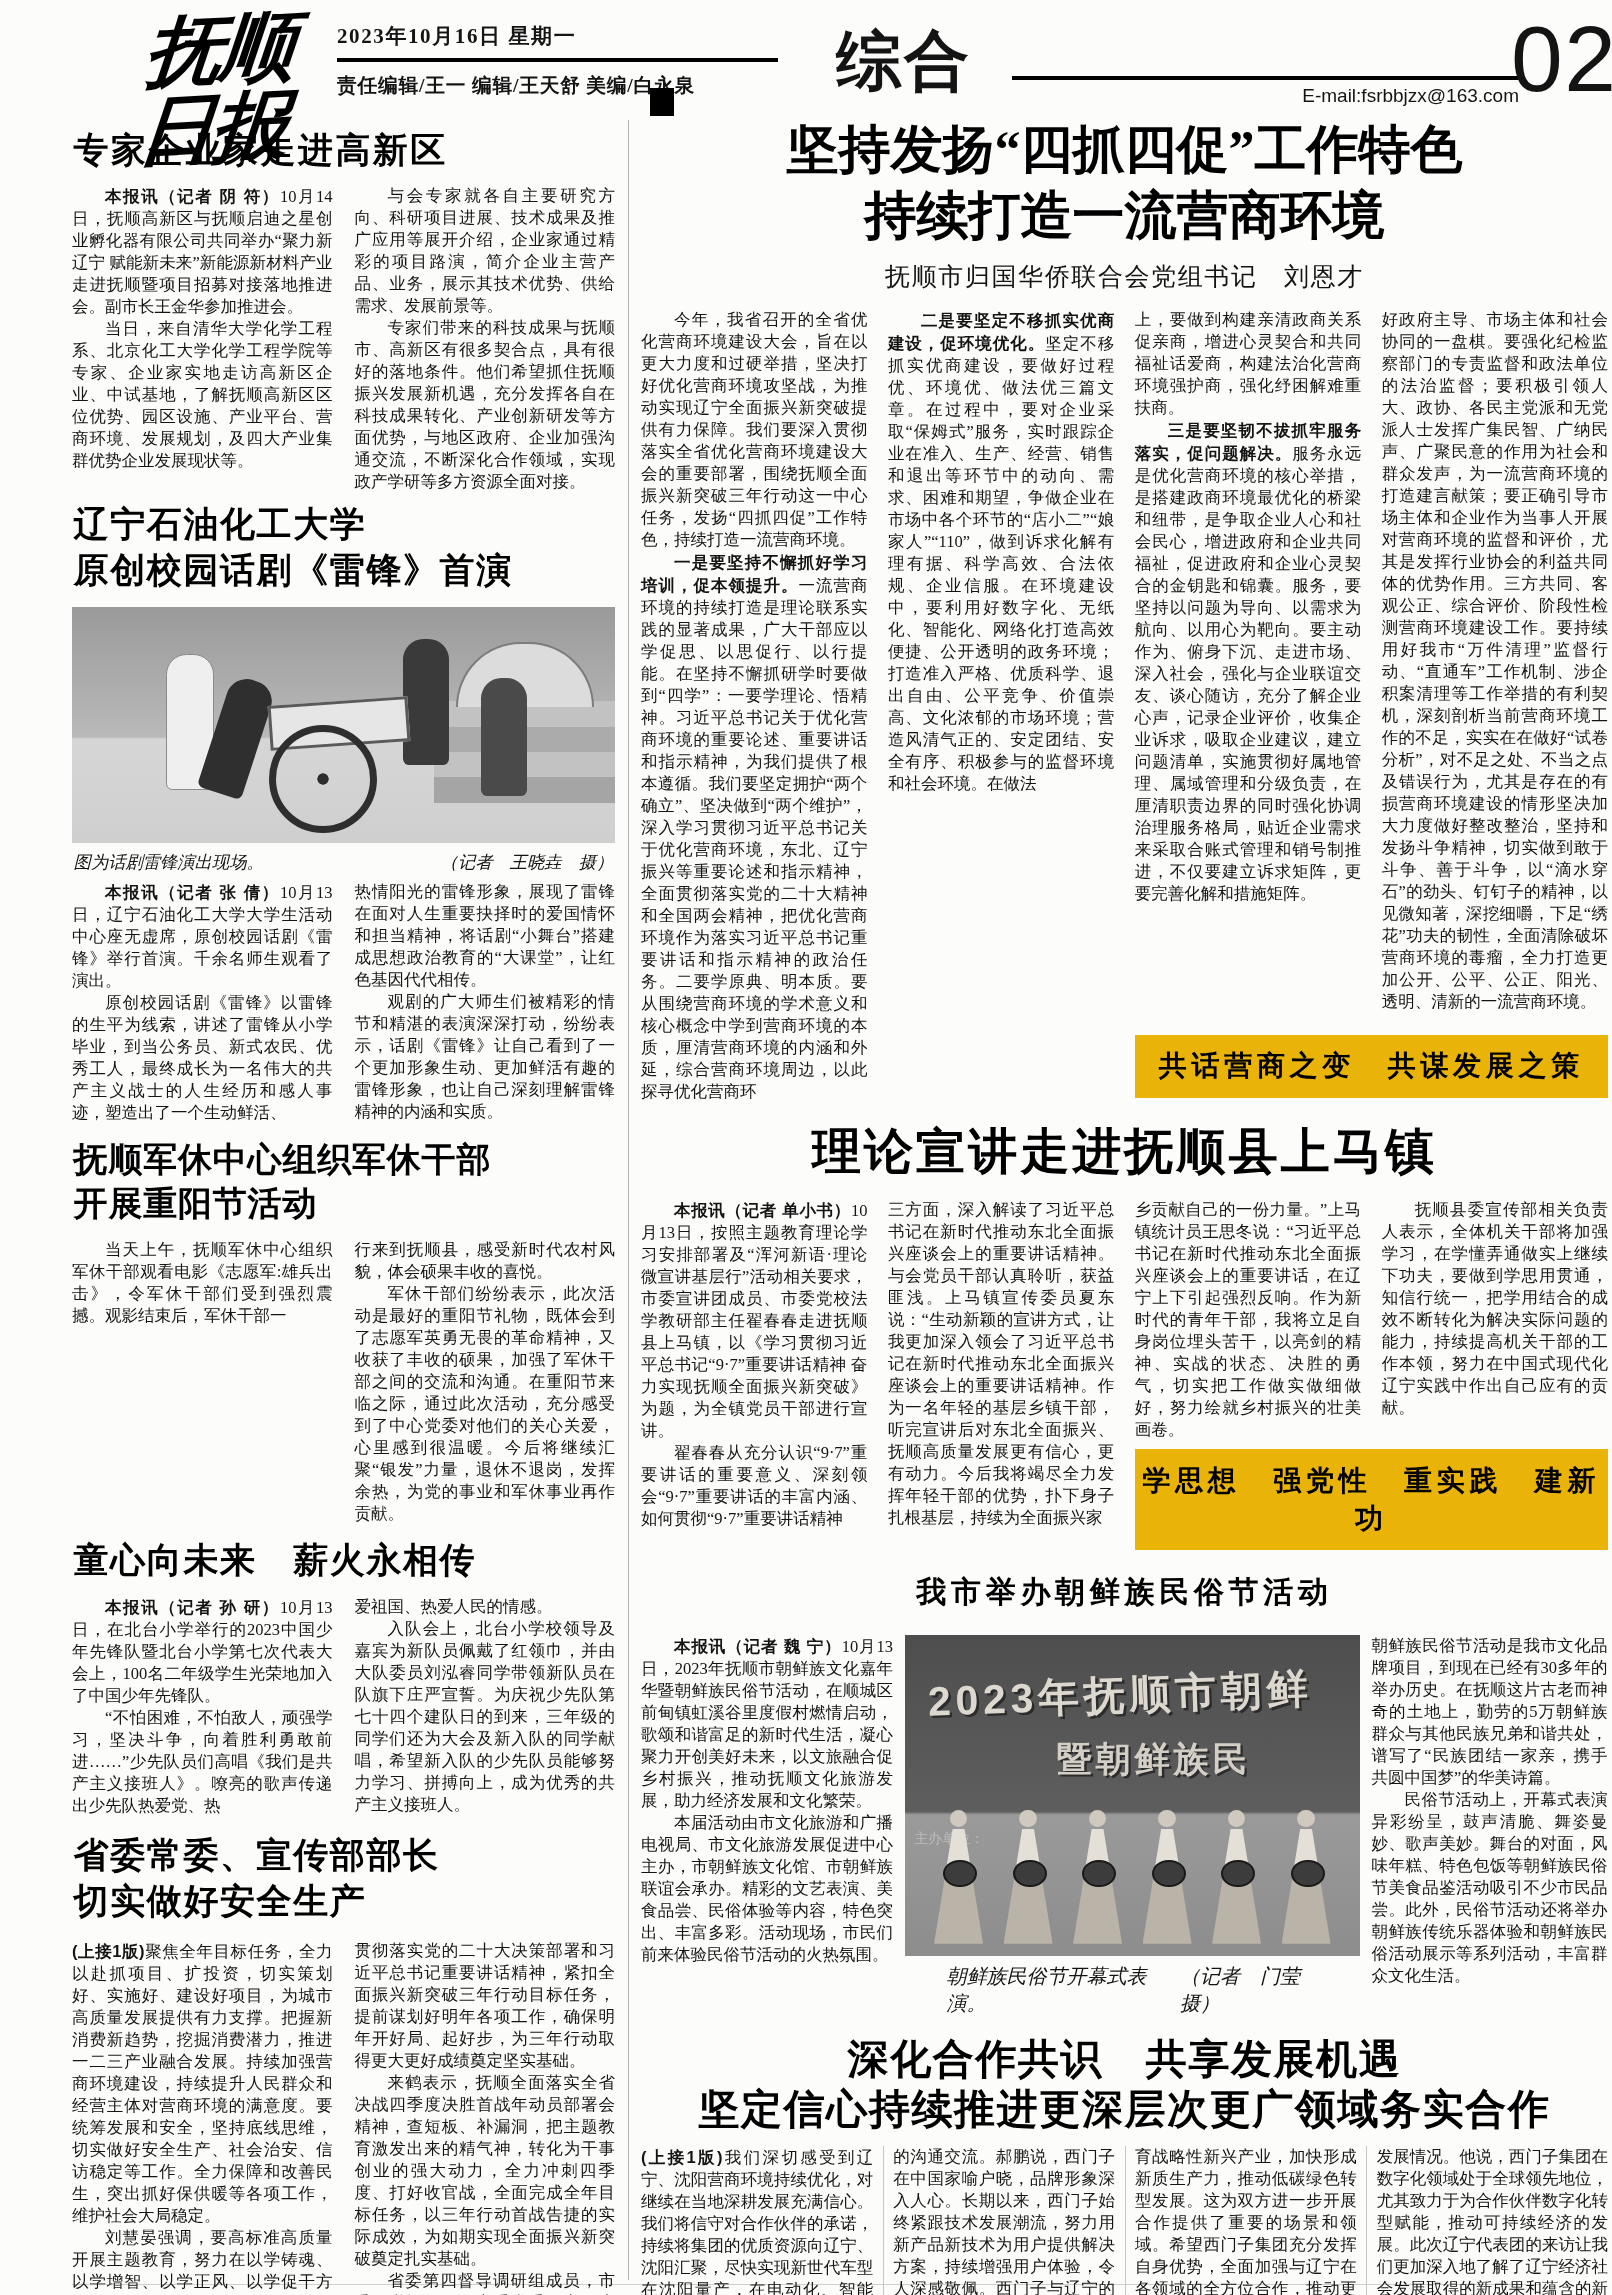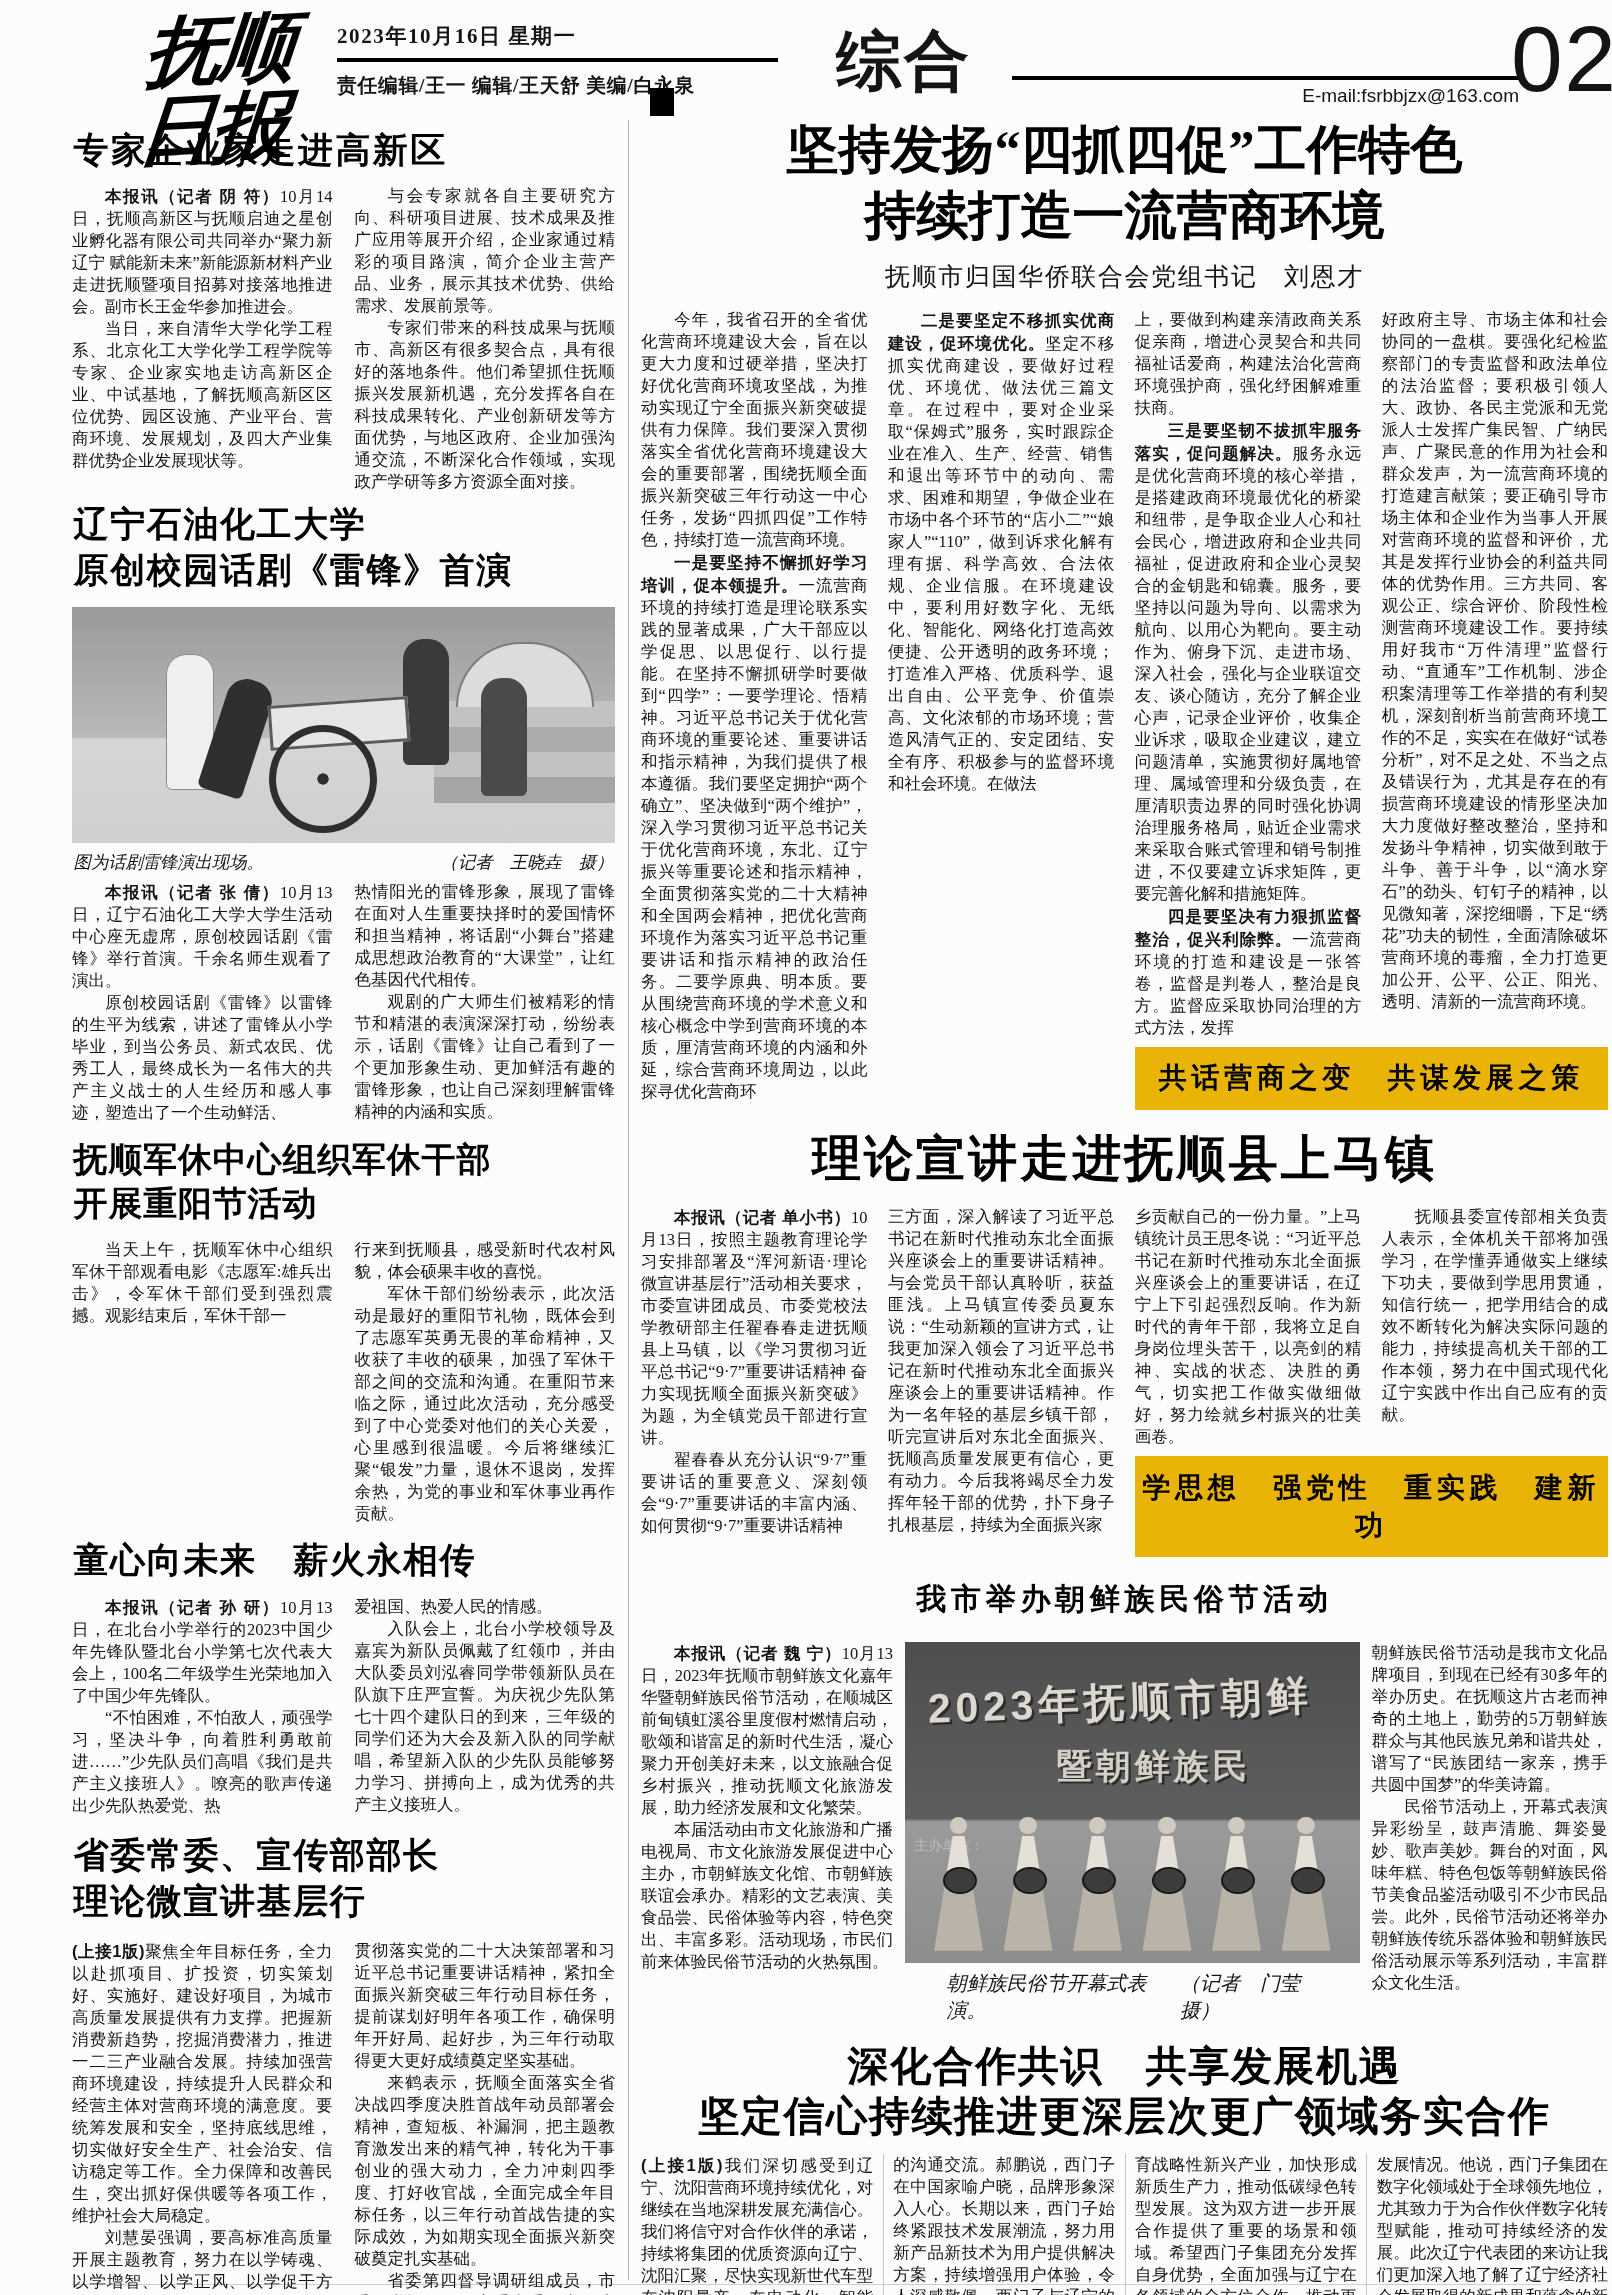--- a/index.html
+++ b/index.html
@@ -188,21 +188,21 @@
         <div class="col">
             <p class="para ni">爱祖国、热爱人民的情感。</p>
             <p class="para">入队会上，北台小学校领导及嘉宾为新队员佩戴了红领巾，并由大队委员刘泓睿同学带领新队员在队旗下庄严宣誓。为庆祝少先队第七十四个建队日的到来，三年级的同学们还为大会及新入队的同学献唱，希望新入队的少先队员能够努力学习、拼搏向上，成为优秀的共产主义接班人。</p>
           </div>
       </div>
     </section>
 
     <section class="article">
       <h2 class="hl-sans t-a5">
         <span>省委常委、宣传部部长</span><br>
-        <span>理论微宣讲基层行</span>
+        <span>切实做好安全生产</span>
       </h2>
       <div class="cols2">
         <div class="col">
             <p class="para ni"><b>(上接1版)</b>聚焦全年目标任务，全力以赴抓项目、扩投资，切实策划好、实施好、建设好项目，为城市高质量发展提供有力支撑。把握新消费新趋势，挖掘消费潜力，推进一二三产业融合发展。持续加强营商环境建设，持续提升人民群众和经营主体对营商环境的满意度。要统筹发展和安全，坚持底线思维，切实做好安全生产、社会治安、信访稳定等工作。全力保障和改善民生，突出抓好保供暖等各项工作，维护社会大局稳定。</p>
             <p class="para">刘慧晏强调，要高标准高质量开展主题教育，努力在以学铸魂、以学增智、以学正风、以学促干方面取得实实在在的成效，着力把主题教育成果体现在高质量发展、改善人民生活品质上，体现在顺利实现三年行动首战告捷上。要紧密结合</p>
           </div>
         <div class="col">
             <p class="para ni">贯彻落实党的二十大决策部署和习近平总书记重要讲话精神，紧扣全面振兴新突破三年行动目标任务，提前谋划好明年各项工作，确保明年开好局、起好步，为三年行动取得更大更好成绩奠定坚实基础。</p>
             <p class="para">来鹤表示，抚顺全面落实全省决战四季度决胜首战年动员部署会精神，查短板、补漏洞，把主题教育激发出来的精气神，转化为干事创业的强大动力，全力冲刺四季度、打好收官战，全面完成全年目标任务，以三年行动首战告捷的实际成效，为如期实现全面振兴新突破奠定扎实基础。</p>
             <p class="para">省委第四督导调研组成员，市委副书记纪政，市委常委、市政府相关副市长，各县区、市直相关部门负责人，企业代表等参加。</p>
@@ -224,21 +224,20 @@
         <div class="col gr12">
             <p class="para">今年，我省召开的全省优化营商环境建设大会，旨在以更大力度和过硬举措，坚决打好优化营商环境攻坚战，为推动实现辽宁全面振兴新突破提供有力保障。我们要深入贯彻落实全省优化营商环境建设大会的重要部署，围绕抚顺全面振兴新突破三年行动这一中心任务，发扬“四抓四促”工作特色，持续打造一流营商环境。</p>
             <p class="para"><b>一是要坚持不懈抓好学习培训，促本领提升。</b>一流营商环境的持续打造是理论联系实践的显著成果，广大干部应以学促思、以思促行、以行提能。在坚持不懈抓研学时要做到“四学”：一要学理论、悟精神。习近平总书记关于优化营商环境的重要论述、重要讲话和指示精神，为我们提供了根本遵循。我们要坚定拥护“两个确立”、坚决做到“两个维护”，深入学习贯彻习近平总书记关于优化营商环境，东北、辽宁振兴等重要论述和指示精神，全面贯彻落实党的二十大精神和全国两会精神，把优化营商环境作为落实习近平总书记重要讲话和指示精神的政治任务。二要学原典、明本质。要从围绕营商环境的学术意义和核心概念中学到营商环境的本质，厘清营商环境的内涵和外延，综合营商环境周边，以此探寻优化营商环</p>
           </div>
         <div class="col gr12">
             <p class="para"><b>二是要坚定不移抓实优商建设，促环境优化。</b>坚定不移抓实优商建设，要做好过程优、环境优、做法优三篇文章。在过程中，要对企业采取“保姆式”服务，实时跟踪企业在准入、生产、经营、销售和退出等环节中的动向、需求、困难和期望，争做企业在市场中各个环节的“店小二”“娘家人”“110”，做到诉求化解有理有据、科学高效、合法依规、企业信服。在环境建设中，要利用好数字化、无纸化、智能化、网络化打造高效便捷、公开透明的政务环境；打造准入严格、优质科学、退出自由、公平竞争、价值崇高、文化浓郁的市场环境；营造风清气正的、安定团结、安全有序、积极参与的监督环境和社会环境。在做法</p>
           </div>
         <div class="col">
             <p class="para ni">上，要做到构建亲清政商关系促亲商，增进心灵契合和共同福祉话爱商，构建法治化营商环境强护商，强化纾困解难重扶商。</p>
             <p class="para"><b>三是要坚韧不拔抓牢服务落实，促问题解决。</b>服务永远是优化营商环境的核心举措，是搭建政商环境最优化的桥梁和纽带，是争取企业人心和社会民心，增进政府和企业共同福祉，促进政府和企业心灵契合的金钥匙和锦囊。服务，要坚持以问题为导向、以需求为航向、以用心为靶向。要主动作为、俯身下沉、走进市场、深入社会，强化与企业联谊交友、谈心随访，充分了解企业心声，记录企业评价，收集企业诉求，吸取企业建议，建立问题清单，实施贯彻好属地管理、属域管理和分级负责，在厘清职责边界的同时强化协调治理服务格局，贴近企业需求来采取合账式管理和销号制推进，不仅要建立诉求矩阵，更要完善化解和措施矩阵。</p>
-            <p class="para"><b>四是要坚决有力狠抓监督整治，促兴利除弊。</b>一流营商环境的打造和建设是一张答卷，监督是判卷人，整治是良方。监督应采取协同治理的方式方法，发挥</p>
           </div>
         <div class="col">
             <p class="para ni">好政府主导、市场主体和社会协同的一盘棋。要强化纪检监察部门的专责监督和政法单位的法治监督；要积极引领人大、政协、各民主党派和无党派人士发挥广集民智、广纳民声、广聚民意的作用为社会和群众发声，为一流营商环境的打造建言献策；要正确引导市场主体和企业作为当事人开展对营商环境的监督和评价，尤其是发挥行业协会的利益共同体的优势作用。三方共同、客观公正、综合评价、阶段性检测营商环境建设工作。要持续用好我市“万件清理”监督行动、“直通车”工作机制、涉企积案清理等工作举措的有利契机，深刻剖析当前营商环境工作的不足，实实在在做好“试卷分析”，对不足之处、不当之点及错误行为，尤其是存在的有损营商环境建设的情形坚决加大力度做好整改整治，坚持和发扬斗争精神，切实做到敢于斗争、善于斗争，以“滴水穿石”的劲头、钉钉子的精神，以见微知著，深挖细嚼，下足“绣花”功夫的韧性，全面清除破坏营商环境的毒瘤，全力打造更加公开、公平、公正、阳光、透明、清新的一流营商环境。</p>
           </div>
         <div class="graybox">共话营商之变　共谋发展之策</div>
       </div>
     </section>
 
     <section class="article">
       <h1 class="hl-sans t-theory">理论宣讲走进抚顺县上马镇</h1>

